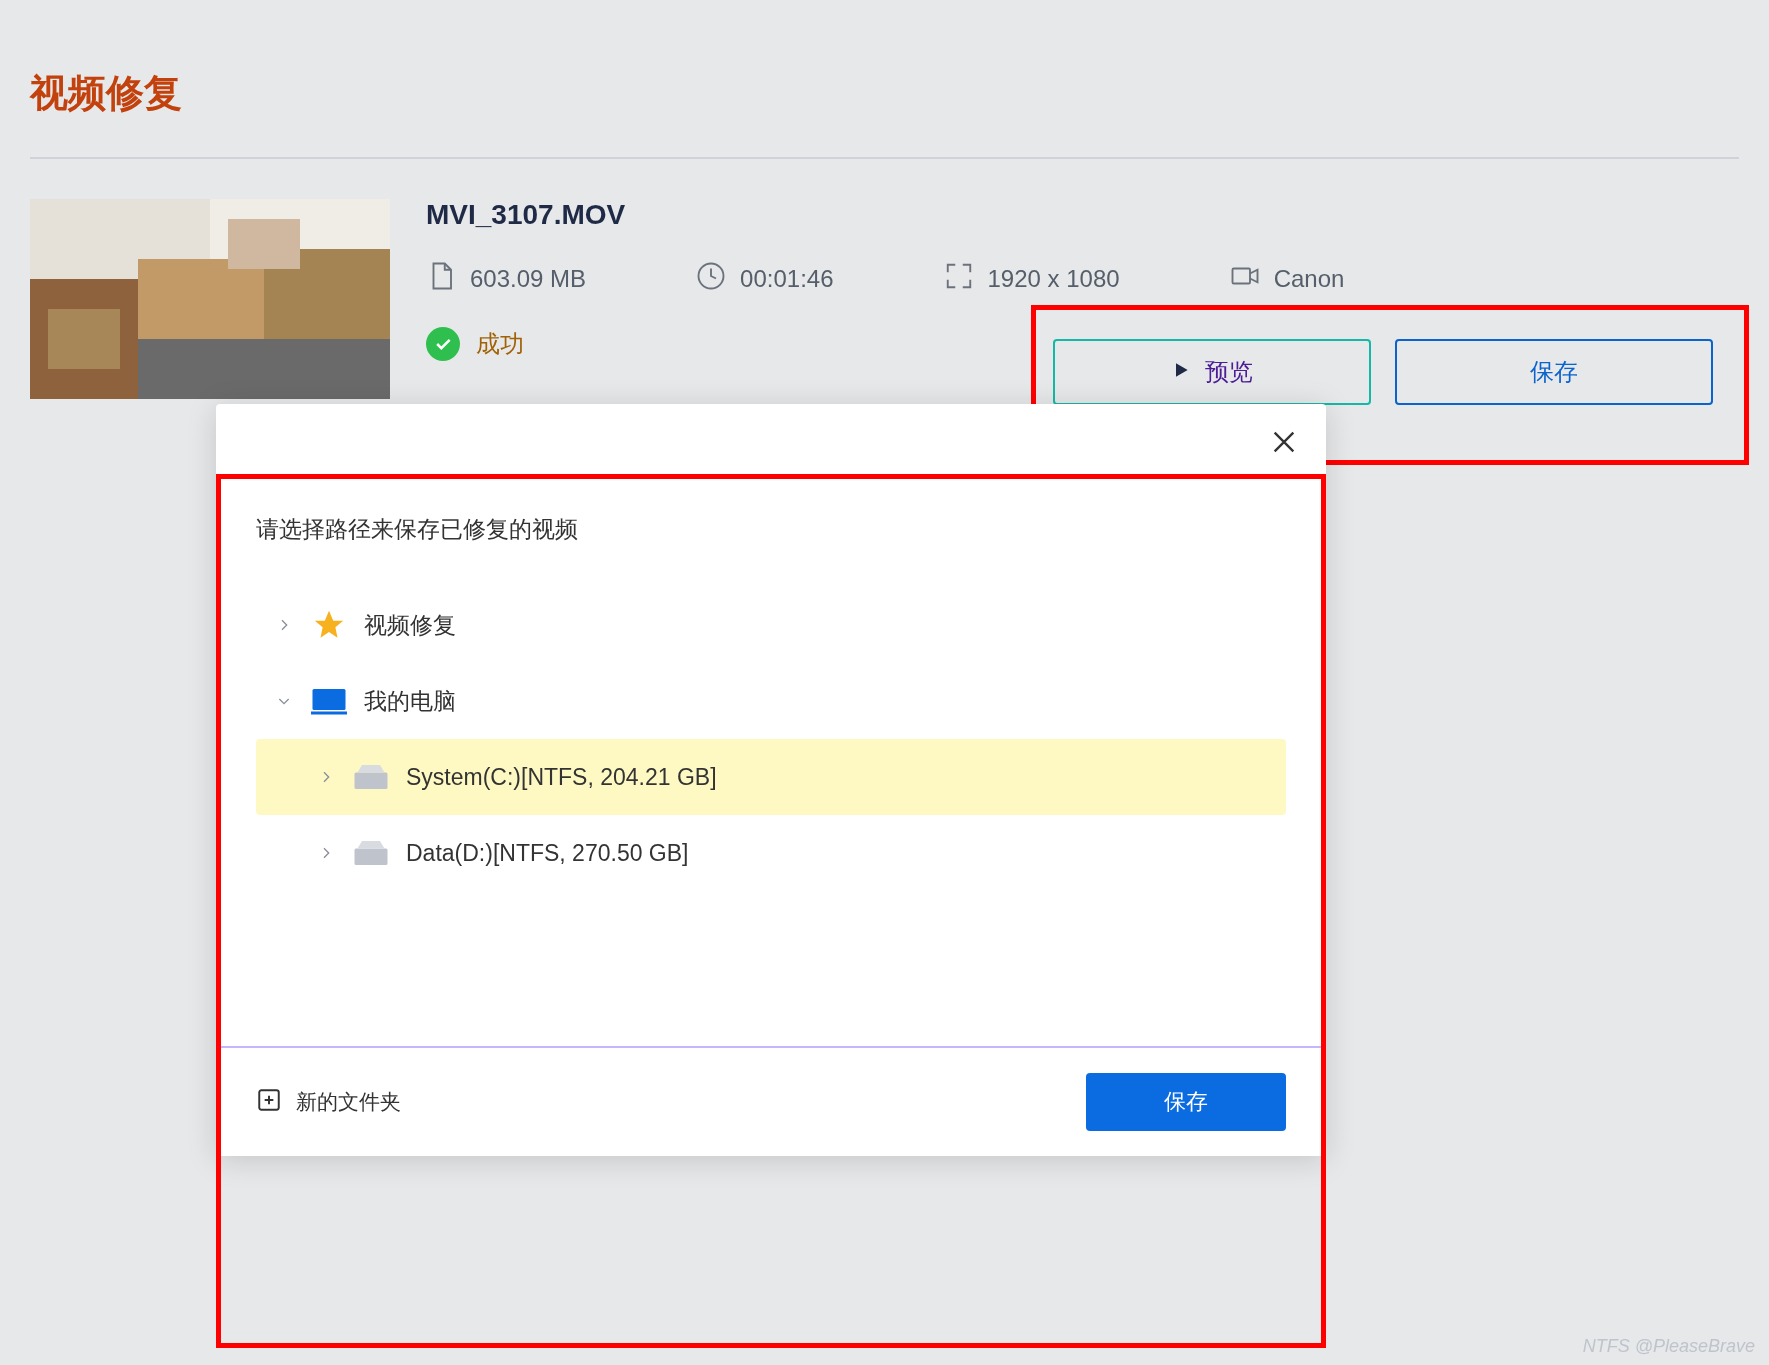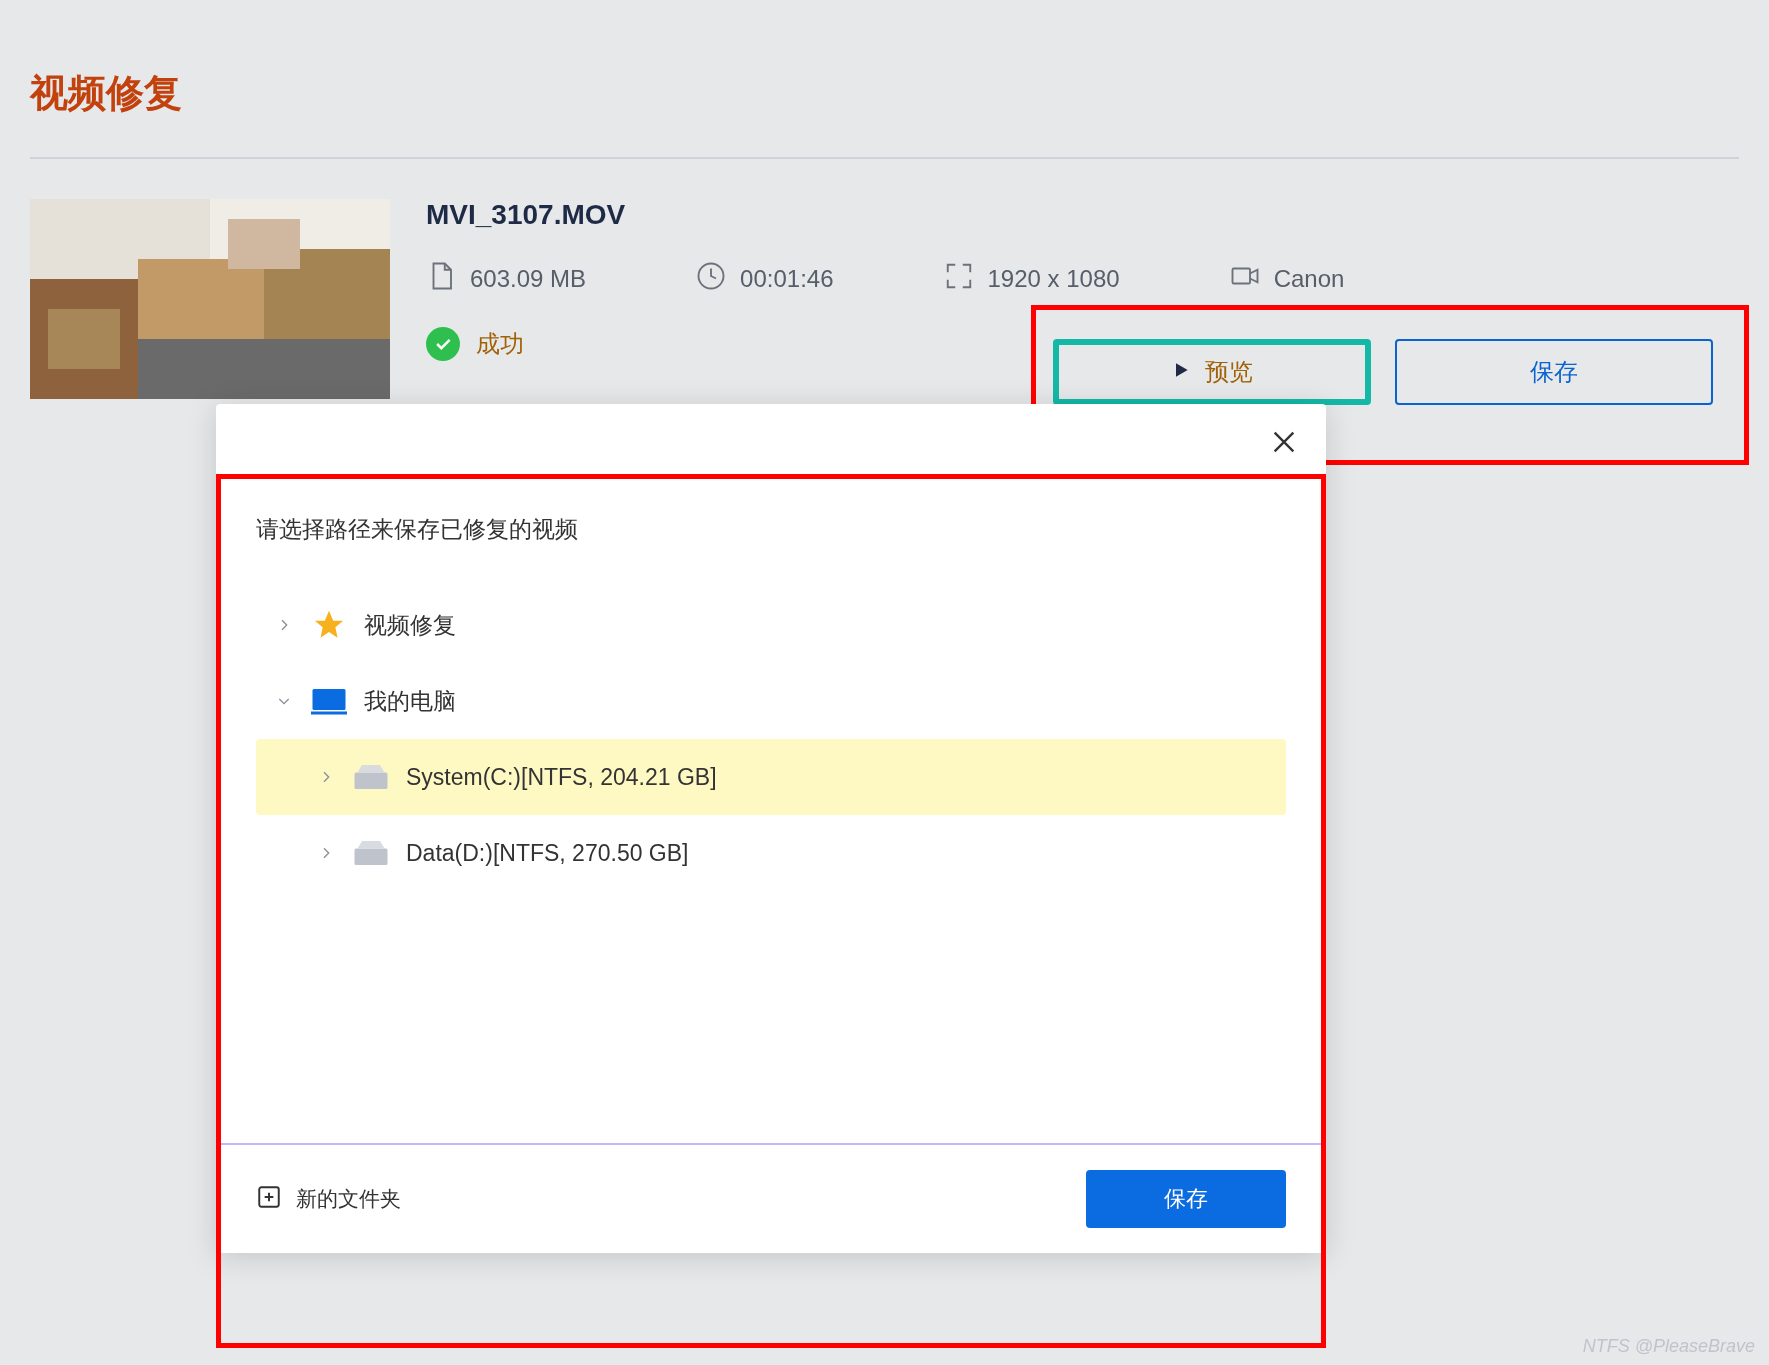--- a/index.html
+++ b/index.html
@@ -112,32 +112,32 @@
   }
   .btn {
     width: 318px;
     height: 66px;
     border-radius: 4px;
     font-size: 24px;
     display:flex;align-items:center;justify-content:center;gap:14px;
     cursor: pointer;
     background: transparent;
   }
-  .btn-outline-dark { border: 6px solid #14b8a6; color:#a16207;}
+  .btn-outline-dark { border: 2px solid #14b8a6; color:#4c1d95;}
   .btn-outline-blue { border: 2px solid #0b63ce; color:#0b63ce;}
   .btn-primary { background:#0b6be0; color:#fff; border:none;}
   .btn svg{width:20px;height:20px;fill:#1f2b46;}
 
   
   .dialog {
     position: absolute;
     left: 216px;
     top: 404px;
     width: 1110px;
-    height: 849px;
+    height: 752px;
     background: #fff;
     border-radius: 4px;
     box-shadow: 0 4px 30px rgba(0,0,0,0.15);
   }
   .dialog-highlight{
     position:absolute;
     left:216px; top:474px;
     width:1110px; height:874px;
     border:5px solid #ff0000;
     pointer-events:none;

